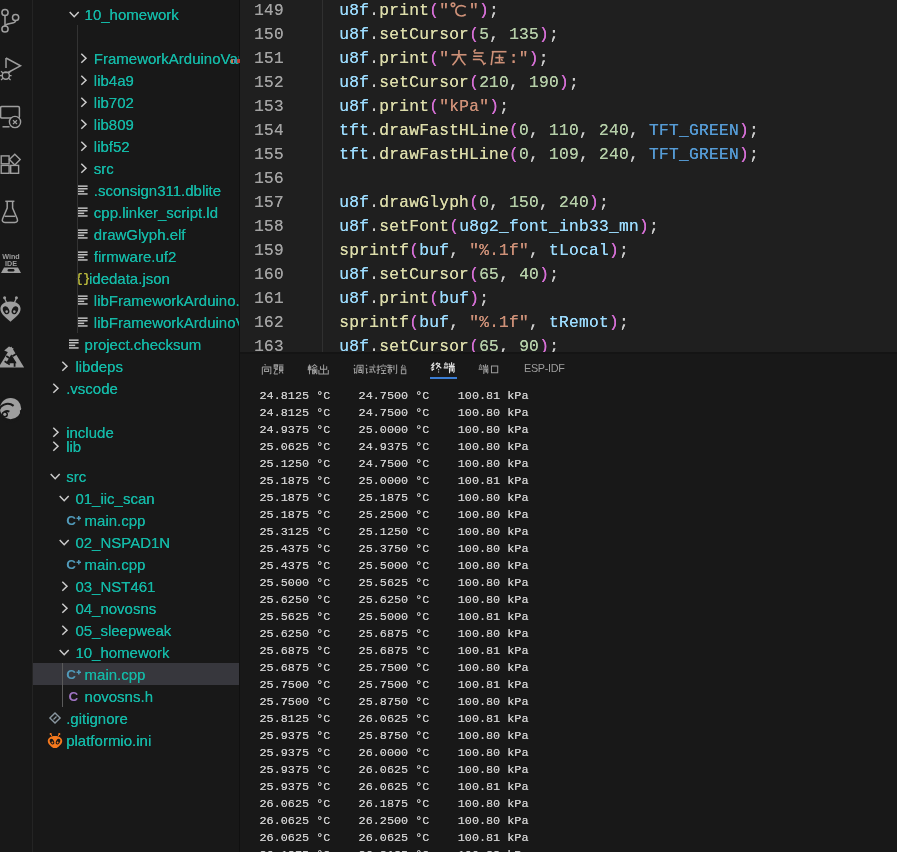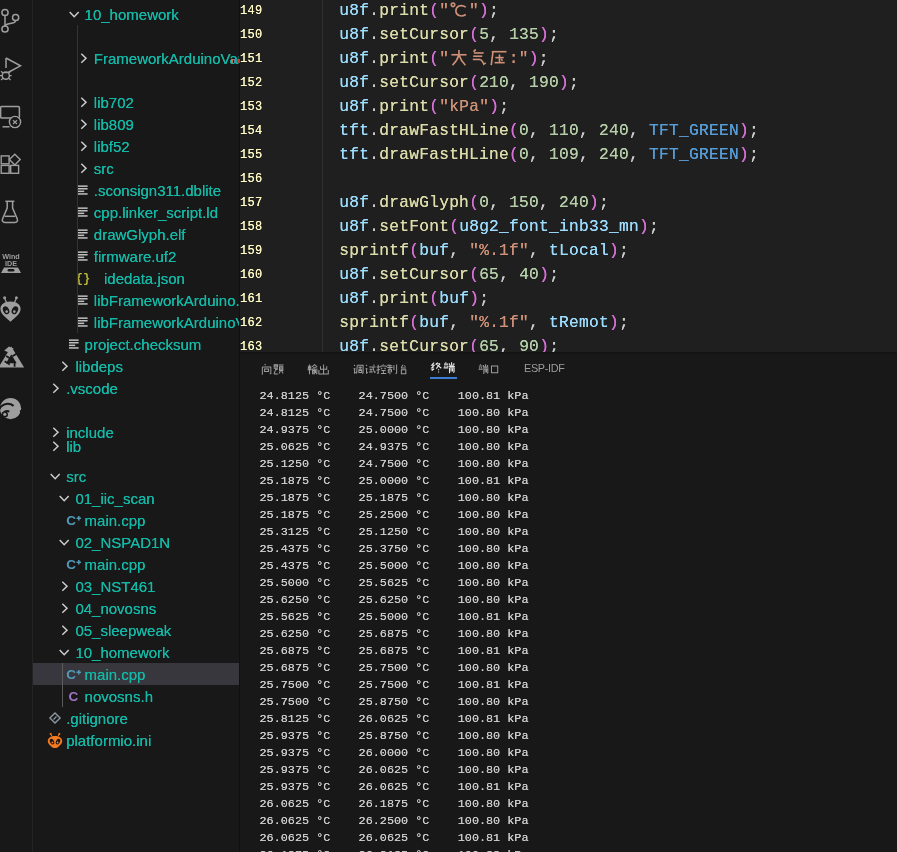--- a/index.html
+++ b/index.html
@@ -234,20 +234,26 @@
         <path d="M3.7 6 L8.2 10.7 L12.7 6" fill="none" stroke="#cccccc" stroke-width="1.5"></path>
       </svg>
 <div class="tlab" style="left:51.599999999999994px">10_homework</div>
 </div>
 <div class="trow" style="top:46.5px;">
 <svg class="abs" style="left:41.8px;top:3px" width="16" height="16">
         <path d="M6.3 3.8 L11 8.3 L6.3 12.8" fill="none" stroke="#cccccc" stroke-width="1.5"></path>
       </svg>
 <div class="tlab" style="left:60.8px">FrameworkArduinoVaria...</div>
 </div>
+<div class="trow" style="top:68.5px;">
+<svg class="abs" style="left:41.8px;top:3px" width="16" height="16">
+        <path d="M6.3 3.8 L11 8.3 L6.3 12.8" fill="none" stroke="#cccccc" stroke-width="1.5"></path>
+      </svg>
+<div class="tlab" style="left:60.8px">lib4a9</div>
+</div>
 <div class="trow" style="top:90.5px;">
 <svg class="abs" style="left:41.8px;top:3px" width="16" height="16">
         <path d="M6.3 3.8 L11 8.3 L6.3 12.8" fill="none" stroke="#cccccc" stroke-width="1.5"></path>
       </svg>
 <div class="tlab" style="left:60.8px">lib702</div>
 </div>
 <div class="trow" style="top:112.5px;">
 <svg class="abs" style="left:41.8px;top:3px" width="16" height="16">
         <path d="M6.3 3.8 L11 8.3 L6.3 12.8" fill="none" stroke="#cccccc" stroke-width="1.5"></path>
       </svg>
@@ -306,21 +312,21 @@
           <rect x="3" y="8.6" width="6.2" height="1.5"></rect>
           <rect x="3" y="11.2" width="9.6" height="1.5"></rect>
         </g>
       </svg>
 <div class="tlab" style="left:60.8px">firmware.uf2</div>
 </div>
 <div class="trow" style="top:266.5px;">
 <svg class="abs" style="left:41.8px;top:3px" width="16" height="16">
         <text x="8" y="12.2" font-size="12" font-weight="bold" text-anchor="middle" fill="#b7b73b" font-family="Liberation Mono">{}</text>
       </svg>
-<div class="tlab" style="left:71px">idedata.json</div>
+<div class="tlab" style="left:56px">idedata.json</div>
 </div>
 <div class="trow" style="top:288.5px;">
 <svg class="abs" style="left:41.8px;top:3px" width="16" height="16">
         <g fill="#c0c0c0">
           <rect x="3" y="3.4" width="9.6" height="1.5"></rect>
           <rect x="3" y="6" width="9.6" height="1.5"></rect>
           <rect x="3" y="8.6" width="6.2" height="1.5"></rect>
           <rect x="3" y="11.2" width="9.6" height="1.5"></rect>
         </g>
       </svg>
@@ -463,21 +469,21 @@
 </div>
 <div class="abs" style="left:62px;top:662.5px;width:1px;height:44px;background:#5a5a5a"></div>
 <div class="abs" style="left:77px;top:24.5px;width:1px;height:308px;background:#333333"></div>
 <div class="abs" style="left:230.5px;top:59.4px;width:2.4px;height:3.4px;background:#c07a4e"></div>
 <div class="abs" style="left:233.8px;top:59.4px;width:2.4px;height:3.4px;background:#4f86b8"></div>
 <div class="abs" style="left:237px;top:59.4px;width:2px;height:3.4px;background:#b04040"></div>
 <div class="abs" id="editor"></div>
 <div class="abs" style="left:238.5px;top:0;width:1.5px;height:852px;background:#101010"></div>
 <div class="abs" style="left:238.3px;top:59.2px;width:2px;height:3.6px;background:#c0392b"></div>
 <div class="abs" style="left:321.8px;top:0;width:1px;height:352px;background:#303030"></div>
-<pre class="abs" style="left:240px;top:-1px;width:58px;text-align:left;font-size:12px;line-height:24px;letter-spacing:0.28px;color:#fef9c3">149
+<pre class="abs" style="left:240px;top:-1px;width:58px;text-align:center;font-size:16px;line-height:24px;letter-spacing:0.28px;color:#a3a3a3">149
 150
 151
 152
 153
 154
 155
 156
 157
 158
 159

